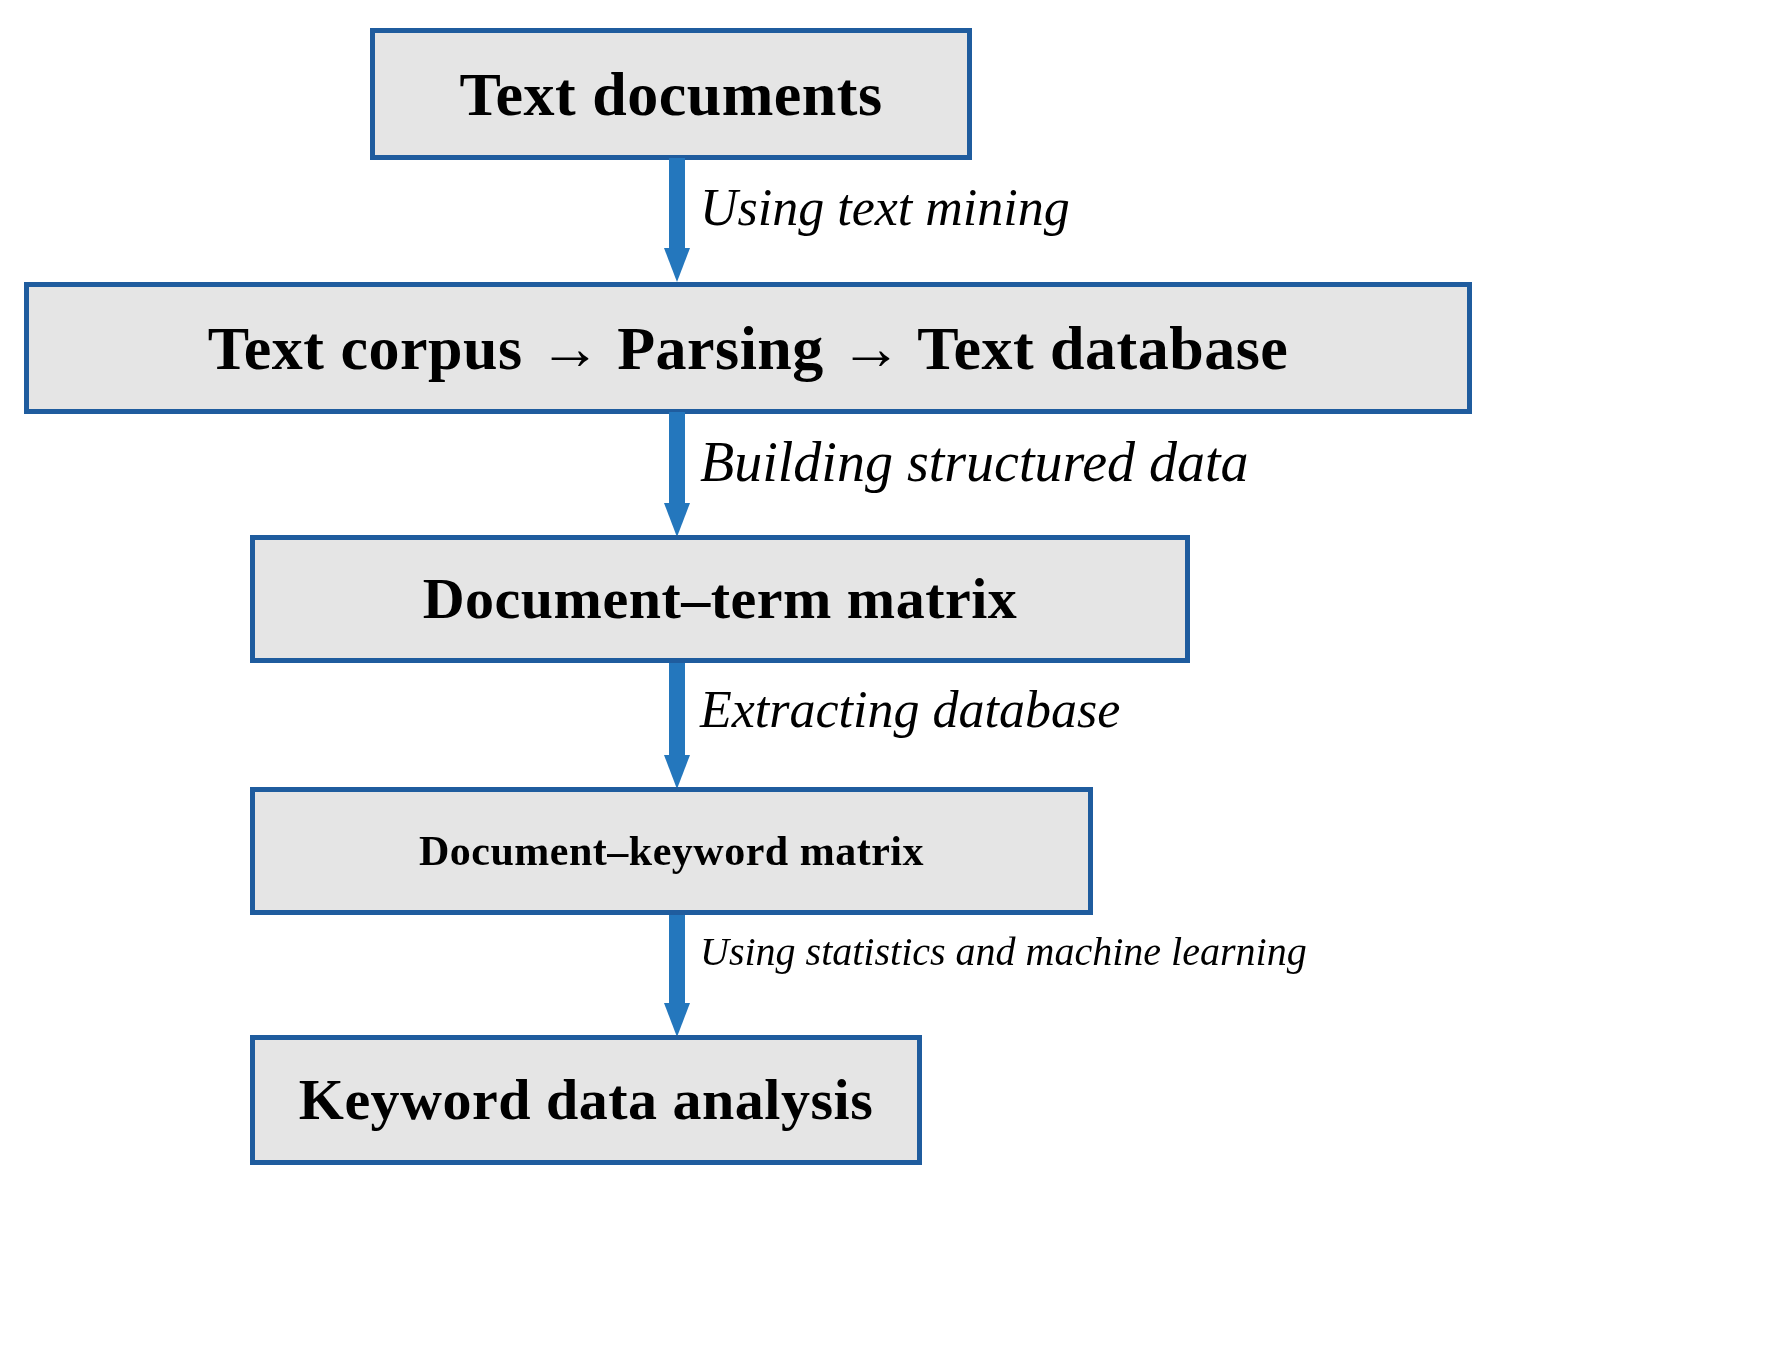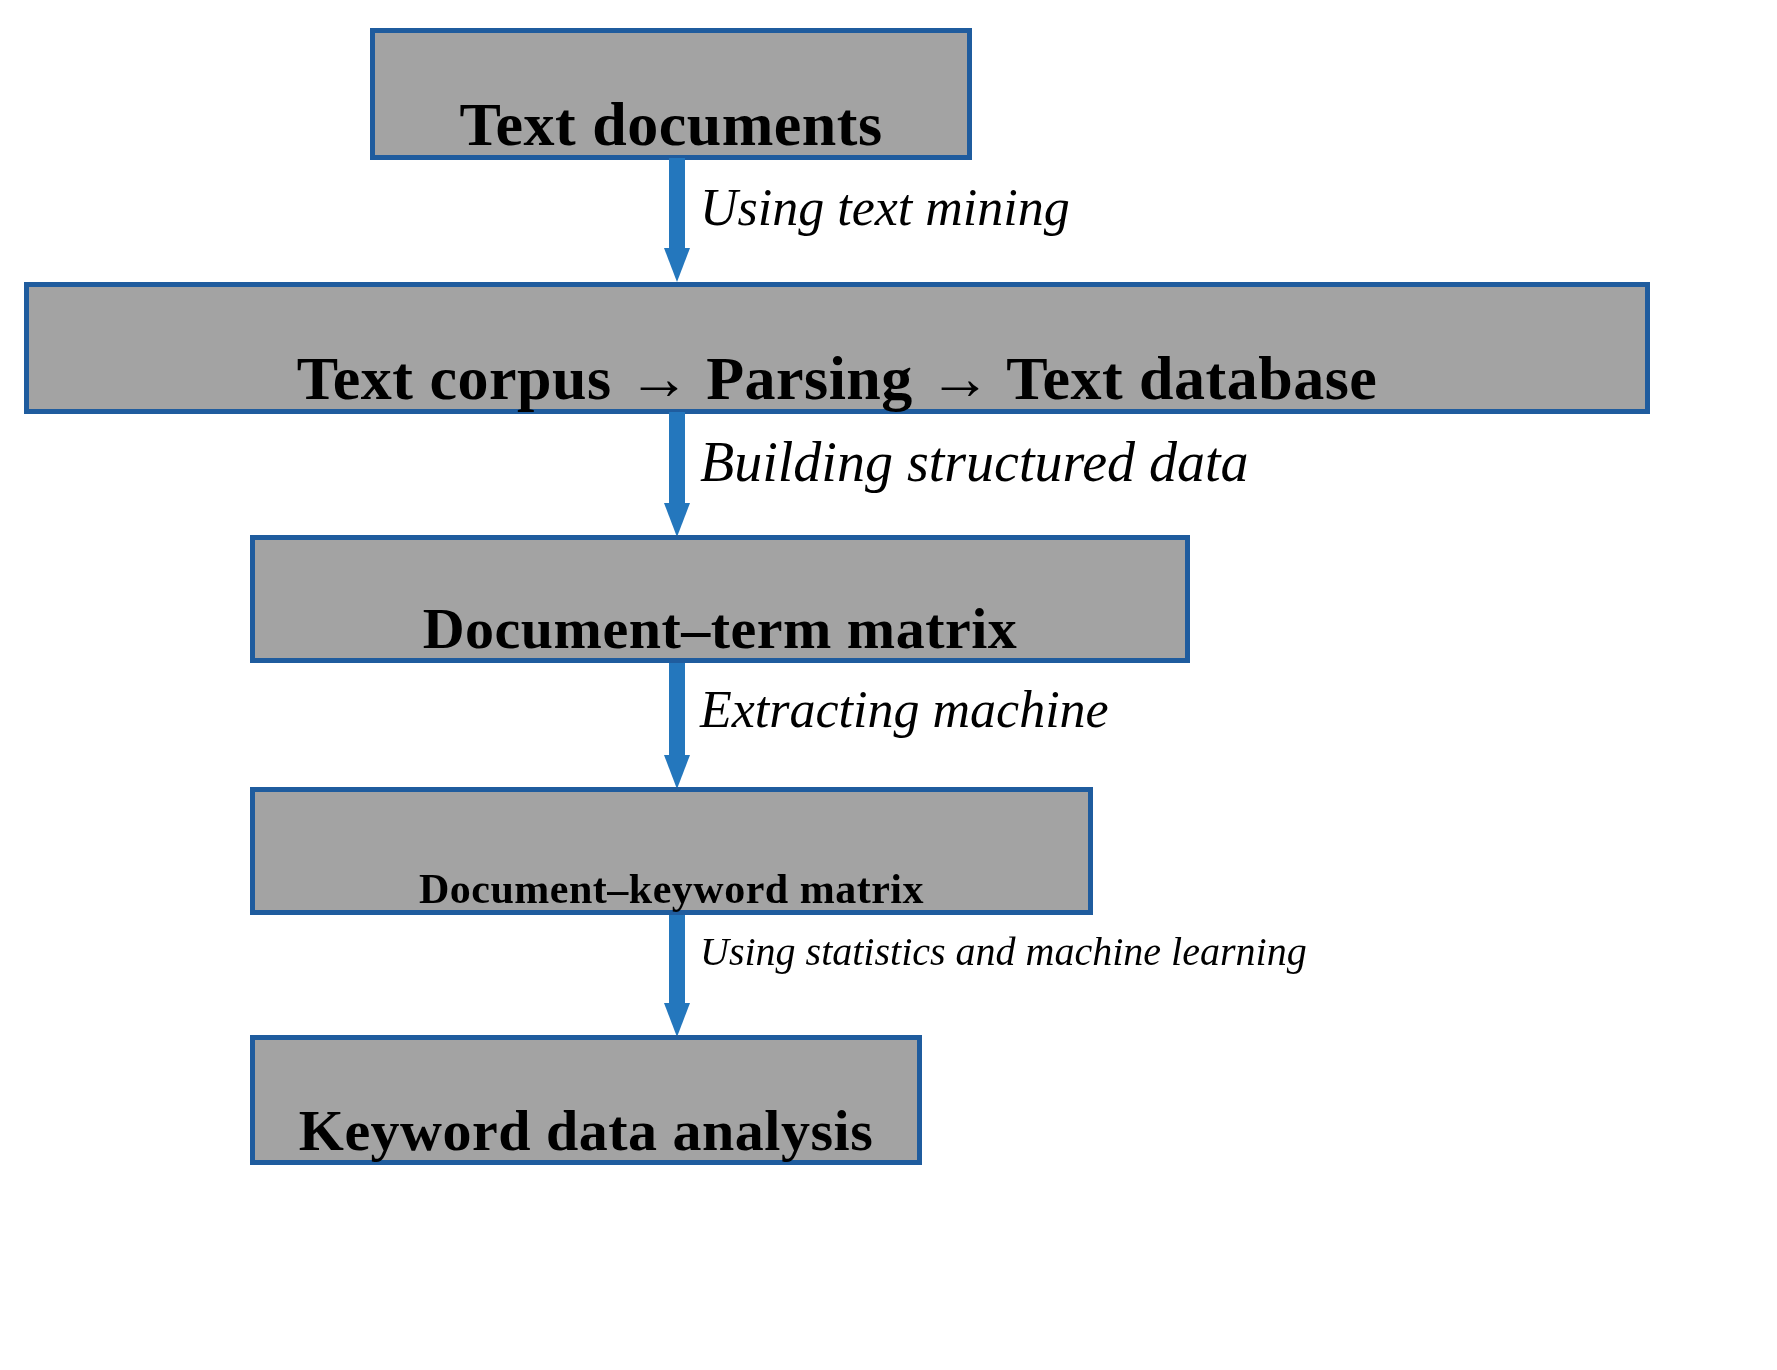--- a/index.html
+++ b/index.html
@@ -13,38 +13,38 @@
     width: 1777px;
     height: 1370px;
     background: #ffffff;
     overflow: hidden;
     font-family: "Liberation Serif", "DejaVu Serif", serif;
   }
   .node {
     position: absolute;
     box-sizing: border-box;
     border: 5px solid #1F5C9E;
-    background: #a3a3a3;
+    background: #e5e5e5;
     display: flex;
-    align-items: flex-end;
+    align-items: center;
     justify-content: center;
   }
   .node-label {
     font-family: "Liberation Serif", "DejaVu Serif", serif;
     font-weight: bold;
     color: #000000;
     white-space: nowrap;
     letter-spacing: 0.5px;
     line-height: 1;
   }
   
   #node-1  { left: 370px;  top: 28px;   width: 602px;  height: 132px; }
   #node-1 .node-label { font-size: 62px; }
 
-  #node-2  { left: 24px;   top: 282px;  width: 1626px; height: 132px; }
+  #node-2  { left: 24px;   top: 282px;  width: 1448px; height: 132px; }
   #node-2 .node-label { font-size: 62px; }
 
   #node-3  { left: 250px;  top: 535px;  width: 940px;  height: 128px; }
   #node-3 .node-label { font-size: 58px; }
 
   #node-4  { left: 250px;  top: 787px;  width: 843px;  height: 128px; }
   #node-4 .node-label { font-size: 42px; }
 
   #node-5  { left: 250px;  top: 1035px; width: 672px;  height: 130px; }
   #node-5 .node-label { font-size: 58px; }
@@ -128,21 +128,21 @@
   <div class="edge-caption" id="caption-2" style="color: rgb(0, 0, 0);">Building structured data</div>
 
   <div class="node" id="node-3" style="border-color: rgb(31, 92, 158);">
     <span class="node-label" style="color: rgb(0, 0, 0);">Document–term  matrix</span>
   </div>
 
   <div class="arrow" id="arrow-3">
     <div class="arrow-shaft" style="background: rgb(36, 119, 189);"></div>
     <div class="arrow-head" style="border-top-color: rgb(36, 119, 189);"></div>
   </div>
-  <div class="edge-caption" id="caption-3" style="color: rgb(0, 0, 0);">Extracting machine</div>
+  <div class="edge-caption" id="caption-3" style="color: rgb(0, 0, 0);">Extracting database</div>
 
   <div class="node" id="node-4" style="border-color: rgb(31, 92, 158);">
     <span class="node-label" style="color: rgb(0, 0, 0);">Document–keyword matrix</span>
   </div>
 
   <div class="arrow" id="arrow-4">
     <div class="arrow-shaft" style="background: rgb(36, 119, 189);"></div>
     <div class="arrow-head" style="border-top-color: rgb(36, 119, 189);"></div>
   </div>
   <div class="edge-caption" id="caption-4" style="color: rgb(0, 0, 0);">Using statistics and machine learning</div>

